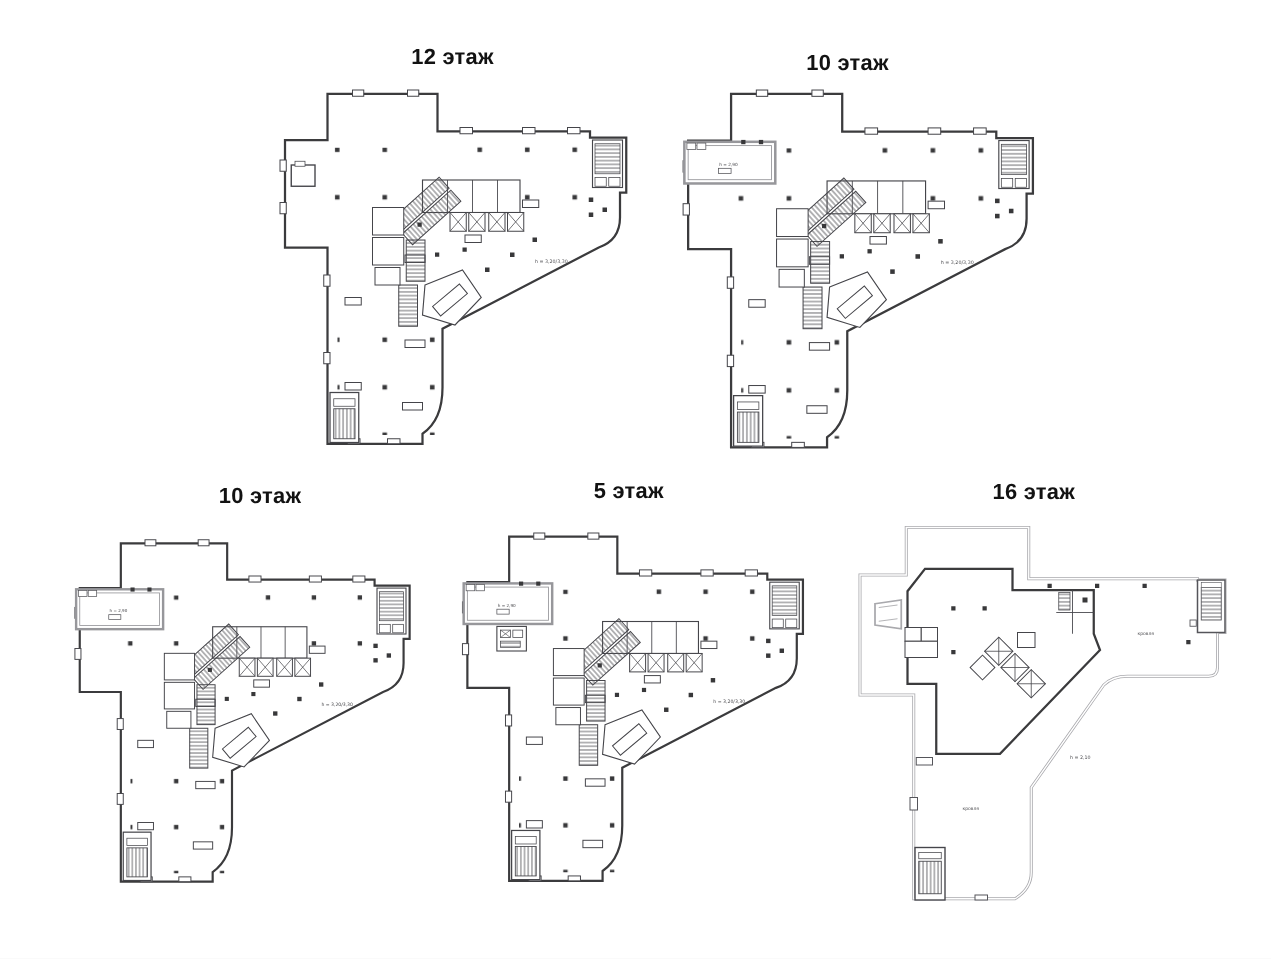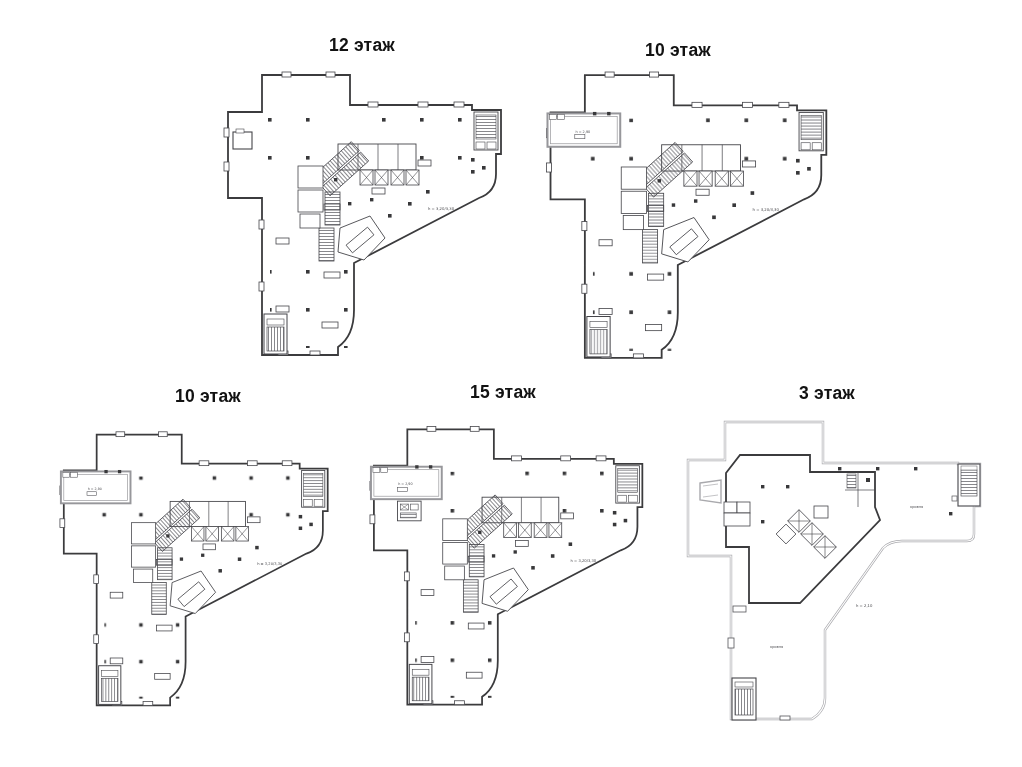--- a/index.html
+++ b/index.html
@@ -120,22 +120,22 @@
         <rect x="48" y="41.5" width="3.4" height="3.4" fill="#38383a"></rect>
         <rect x="62" y="41.5" width="3.4" height="3.4" fill="#38383a"></rect>
         <rect x="30" y="64" width="10" height="4" fill="#ffffff" stroke="#55555a" stroke-width="0.6"></rect>
       </g>
     </defs>
   </svg>
 
   <div class="floor-title" style="left:362px;top:35px">12 этаж</div>
   <div class="floor-title" style="left:678px;top:40px">10 этаж</div>
   <div class="floor-title" style="left:208px;top:386px">10 этаж</div>
-  <div class="floor-title" style="left:503px;top:382px">15 этаж</div>
-  <div class="floor-title" style="left:827px;top:383px">3 этаж</div>
+  <div class="floor-title" style="left:503px;top:382px">5 этаж</div>
+  <div class="floor-title" style="left:827px;top:383px">16 этаж</div>
 
   <svg class="plan" style="left:222px;top:70px" width="300" height="292" viewBox="0 0 300 292">
     <use href="#plan-base"></use>
     <rect x="11" y="62" width="19" height="17" fill="#ffffff" stroke="#45454a" stroke-width="1.1"></rect>
     <rect x="14" y="59" width="8" height="4" fill="#ffffff" stroke="#45454a" stroke-width="0.6"></rect>
     <text x="206" y="140" font-size="3.8" fill="#4a4a4e">h = 3,20/3,30</text>
   </svg>
 
   <svg class="plan" style="left:540px;top:70px" width="312" height="295" viewBox="0 0 300 292">
     <use href="#plan-base"></use>

